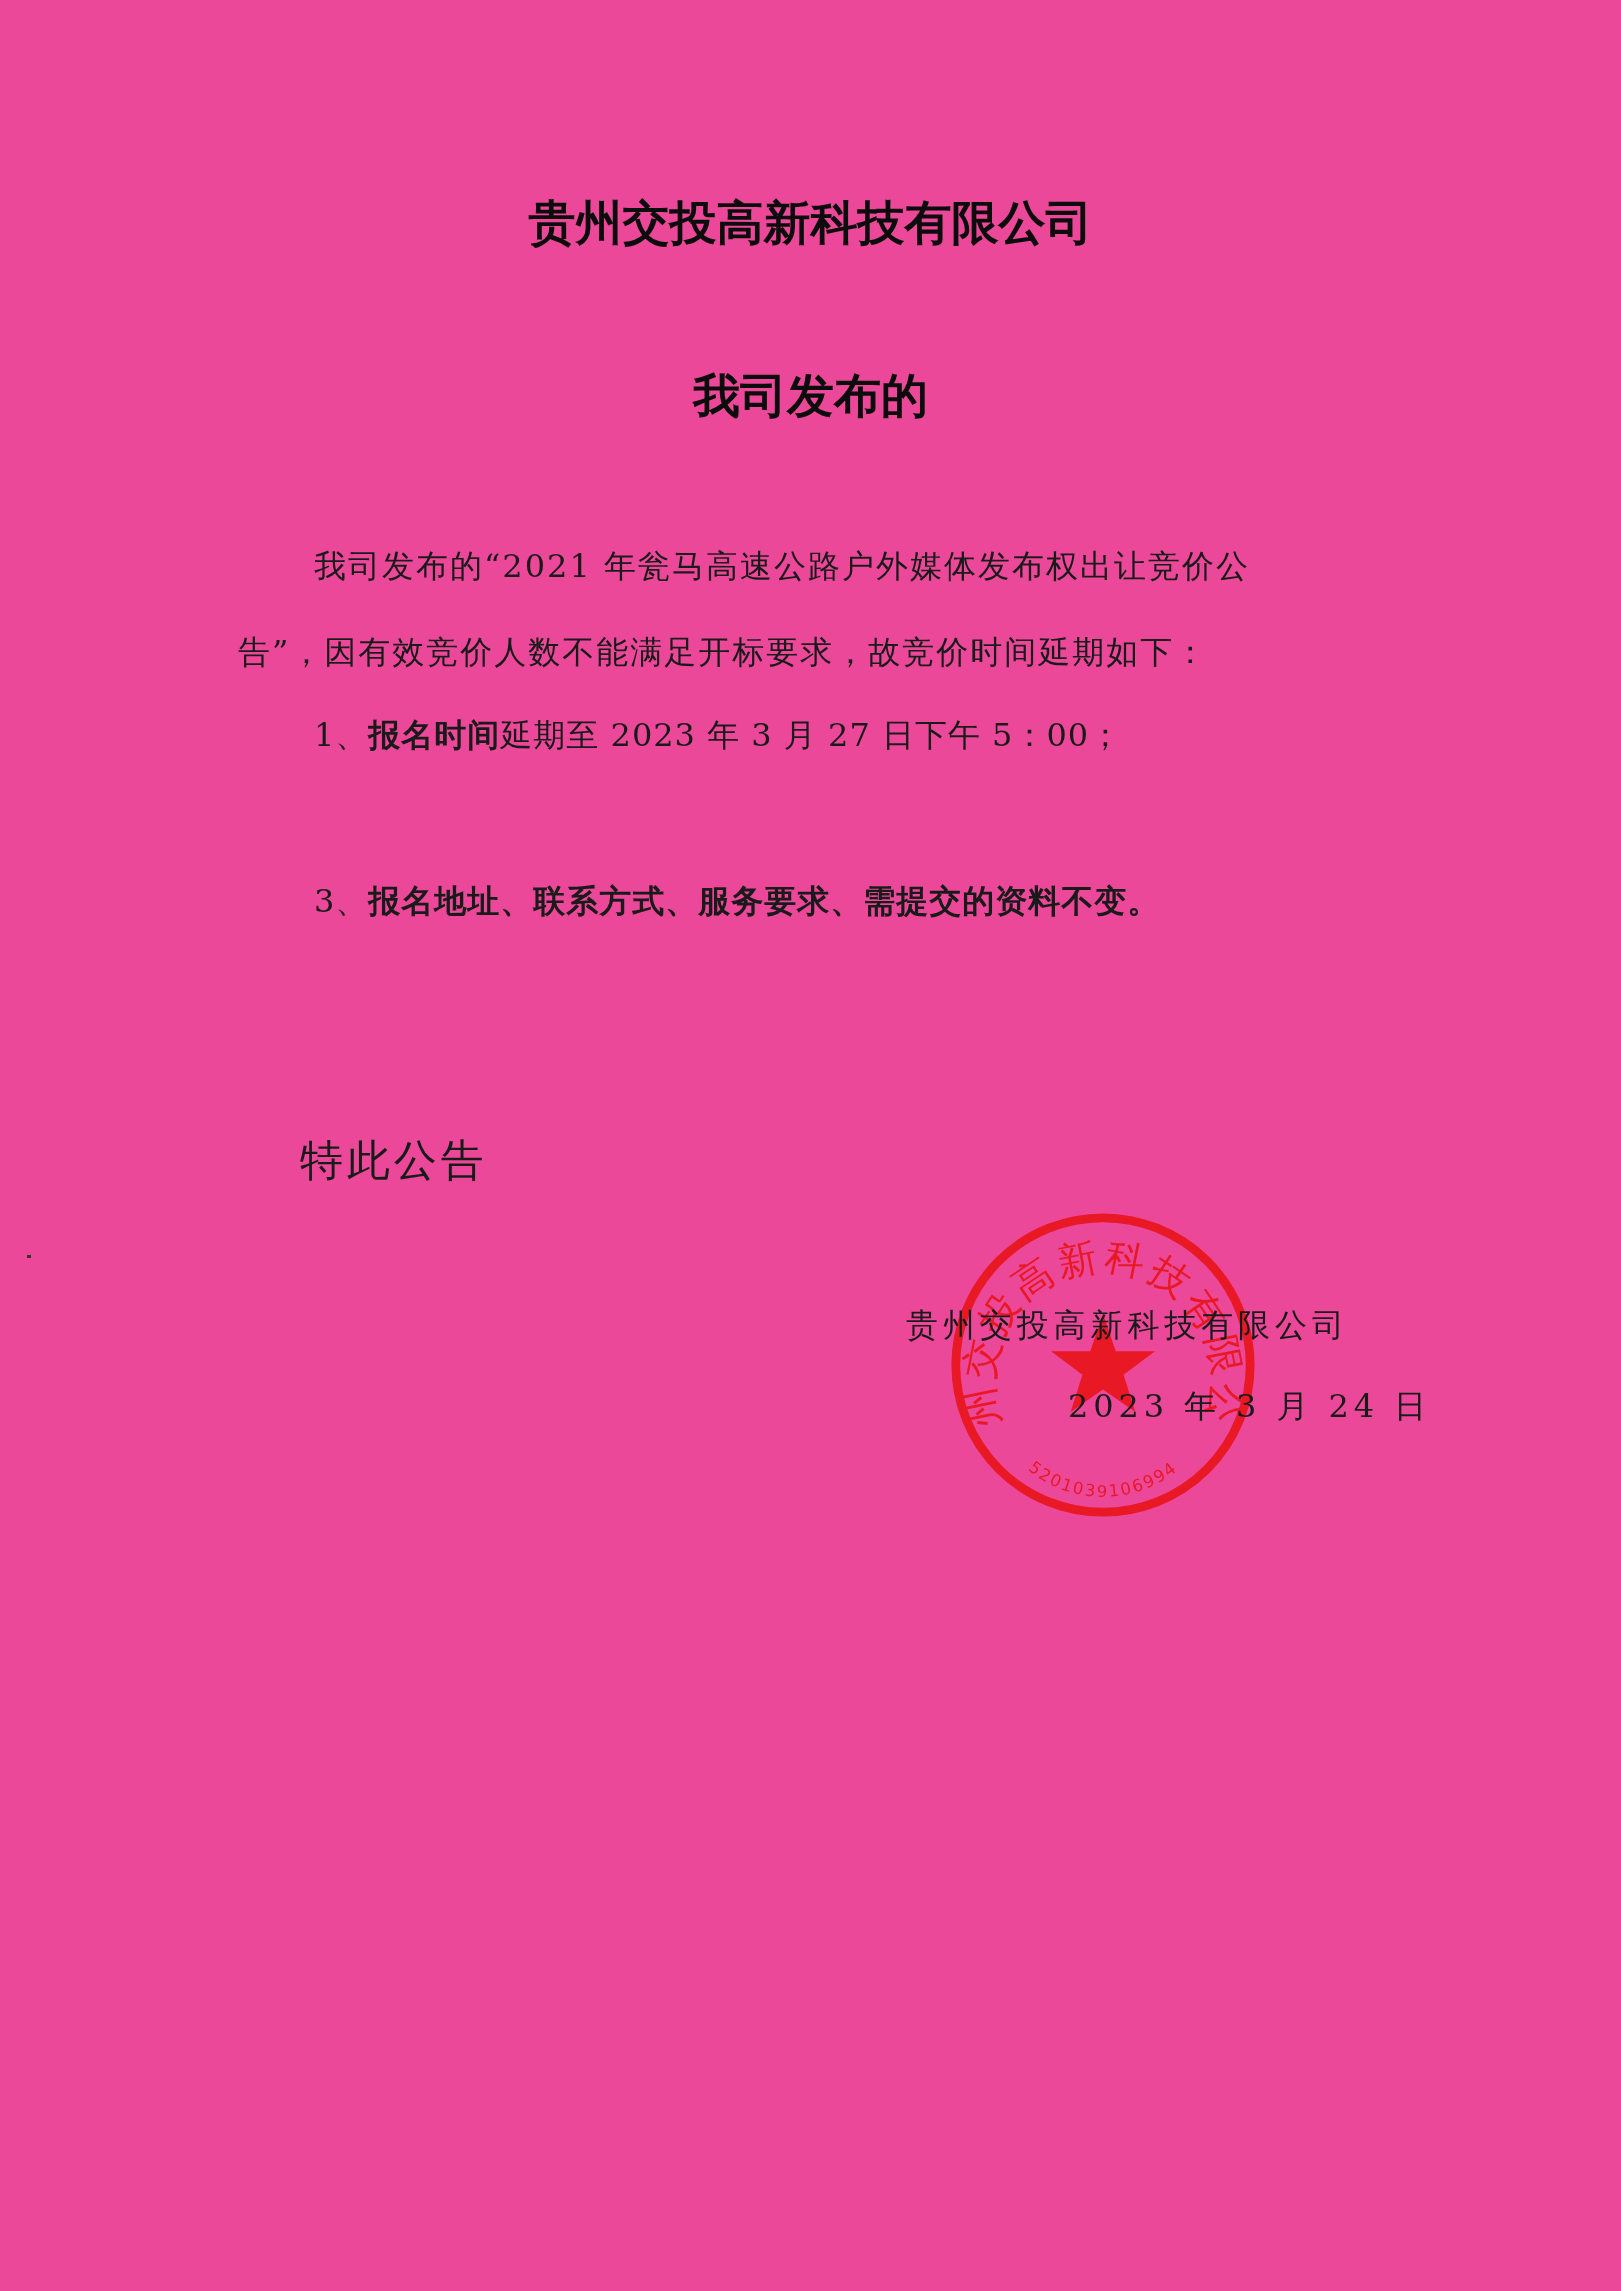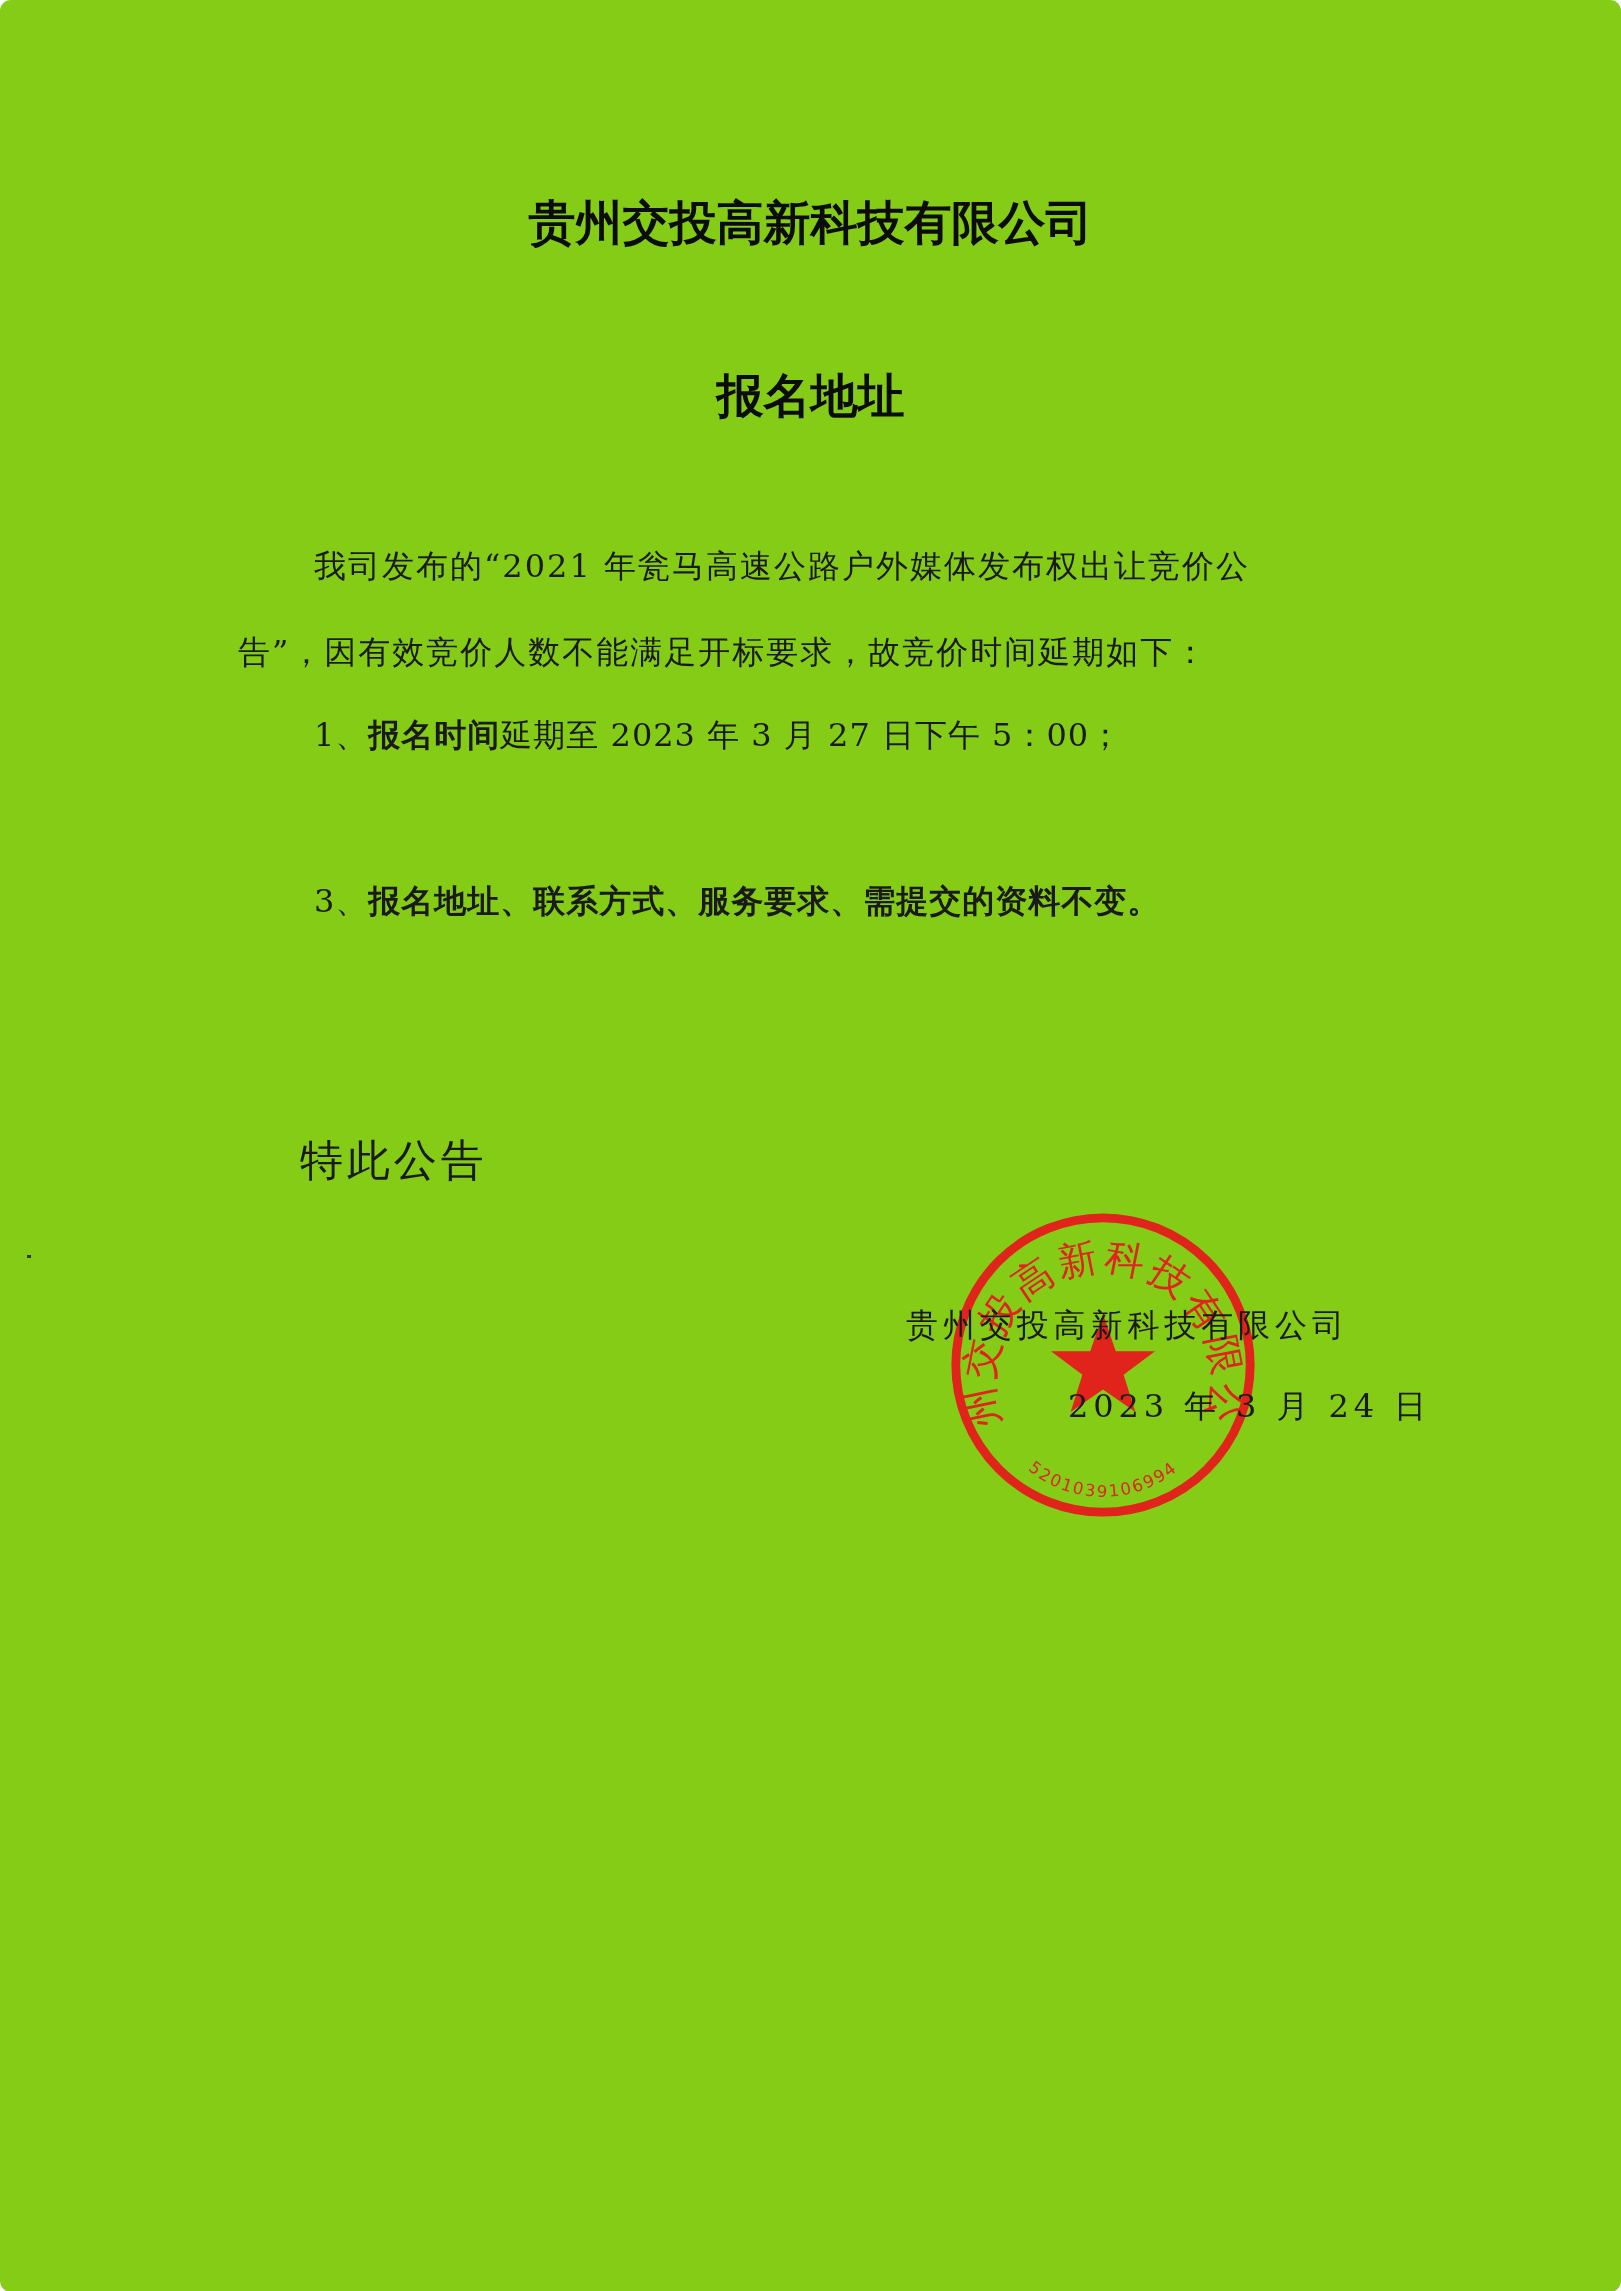--- a/index.html
+++ b/index.html
@@ -1,18 +1,18 @@
 <!DOCTYPE html>
 <html><head>
   <meta charset="utf-8">
   <style>
     html, body { margin: 0; padding: 0; background: #ffffff; }
     body { width: 1621px; height: 2292px; position: relative; overflow: hidden;
       font-family: "DejaVu Serif", "Liberation Serif", serif; color: #111; }
-    .page { position: absolute; left: 0; top: 0; width: 1621px; height: 2292px; background: #84cc16; border-radius: 11px; }
+    .page { position: absolute; left: 0; top: 0; width: 1621px; height: 2292px; background: #ec4899; }
     .title { position: absolute; left: 0; width: 1621px; text-align: center; font-weight: bold;
       font-size: 47px; letter-spacing: 0px; color: #0c0c0c; }
     .t1 { top: 192px; }
     .t2 { top: 280px; }
     .t3 { top: 365px; }
     .para { position: absolute; font-size: 32px; color: #1a1a1a; white-space: nowrap; letter-spacing: 2px; }
     .p1 { left: 314px; top: 545px; }
     .p2 { left: 238px; top: 631px; }
     .item { position: absolute; left: 314px; font-size: 32px; color: #1a1a1a; white-space: nowrap; letter-spacing: 1px; }
     .i1 { top: 714px; }
@@ -24,21 +24,21 @@
     .date { position: absolute; left: 1068px; top: 1385px; font-size: 32px; letter-spacing: 4.9px; color: #1a1a1a; z-index: 2; }
     .seal { position: absolute; left: 946px; top: 1208px; width: 314px; height: 314px; z-index: 1; opacity: 0.92; }
     .speck { position: absolute; left: 27.4px; top: 1255px; width: 3.9px; height: 2.9px; background: #333; }
   </style>
 </head>
 <body>
 
 <div class="page">
 
   <div class="title t1">贵州交投高新科技有限公司</div>
-  <div class="title t3">报名地址</div>
+  <div class="title t3">我司发布的</div>
 
   <div class="para p1">我司发布的“2021 年瓮马高速公路户外媒体发布权出让竞价公</div>
   <div class="para p2">告”，因有效竞价人数不能满足开标要求，故竞价时间延期如下：</div>
 
   <div class="item i1">
     <span>1、</span><span class="b">报名时间</span><span>延期至 2023 年 3 月 27 日下午 5：00；</span>
   </div>
   <div class="item i3">
     <span>3、</span><span class="b">报名地址、联系方式、服务要求、需提交的资料不变。</span><span></span>
   </div>

